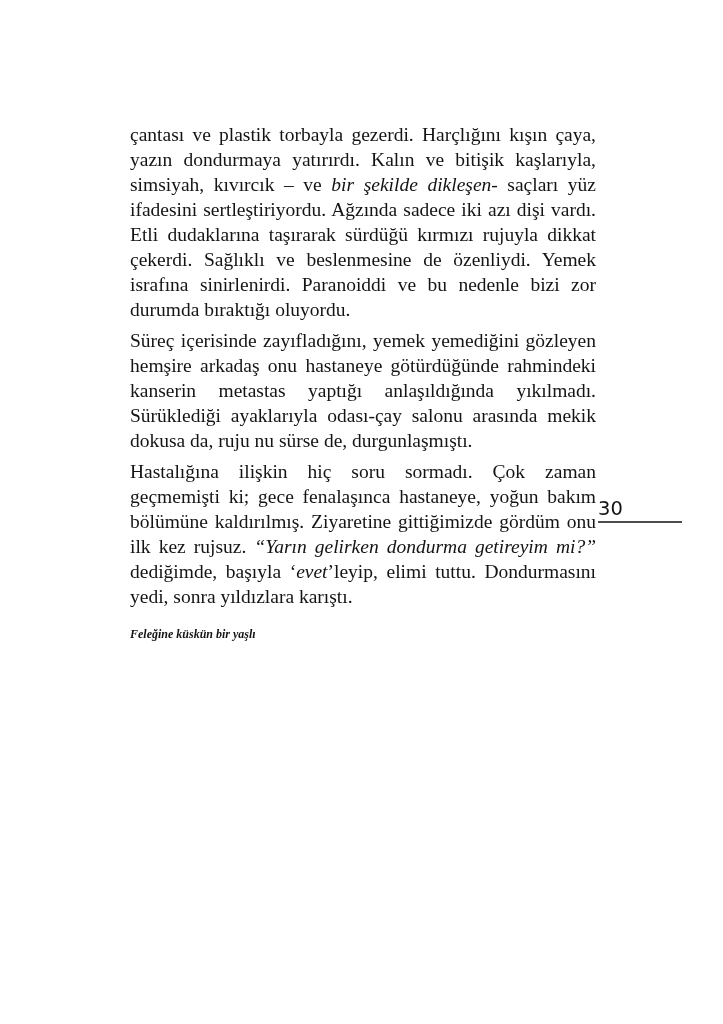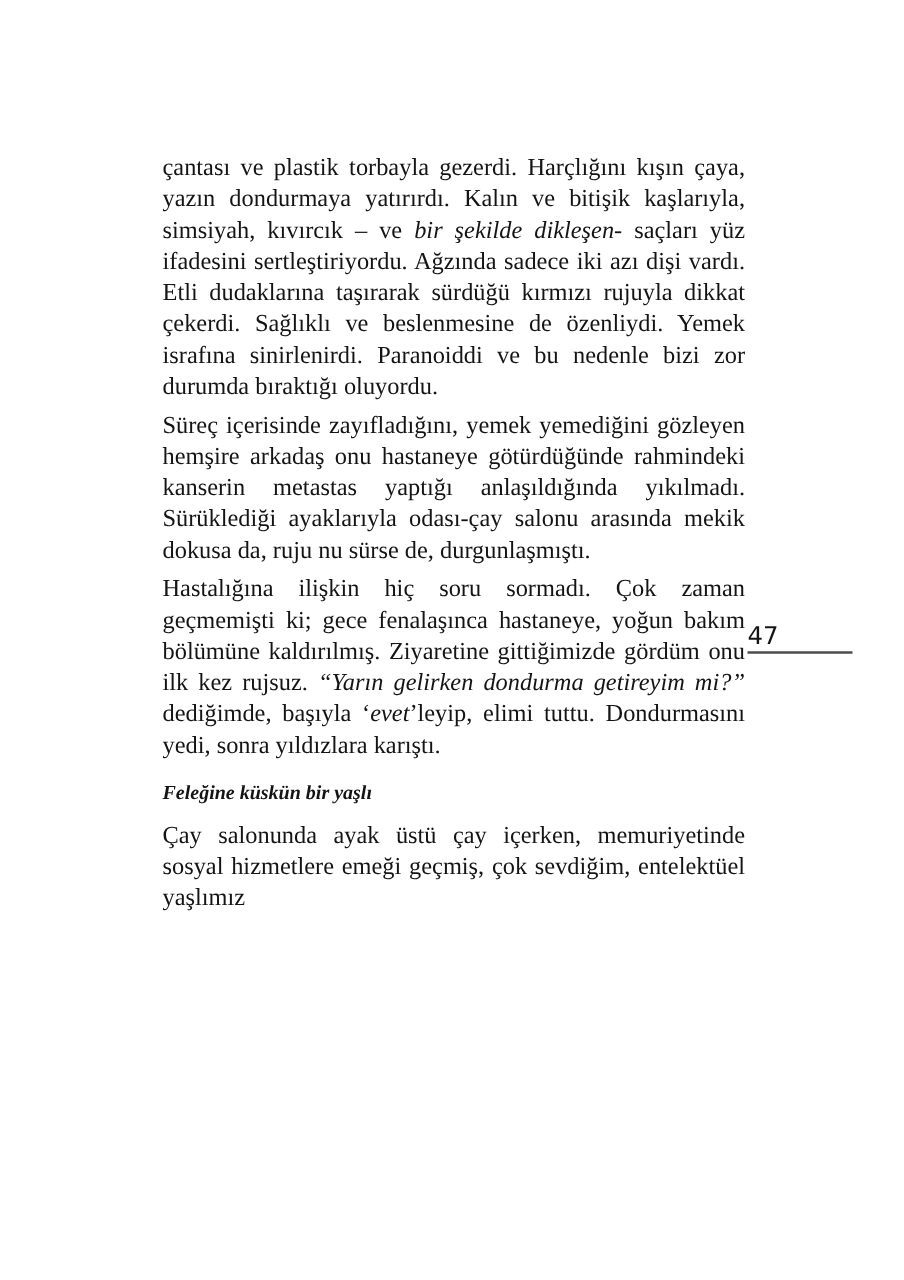--- a/index.html
+++ b/index.html
@@ -34,21 +34,21 @@
     margin: 0 0 6px 0;
     padding: 0;
   }
   .para.continues {
     text-align-last: justify;
   }
   .italic {
     font-style: italic;
   }
   .heading {
-    font-size: 16px;
+    font-size: 12px;
     font-weight: bold;
     font-style: italic;
     line-height: 25px;
     margin: 13px 0 9px 0;
     padding: 0;
     text-align: left;
   }
   .page-number-block {
     position: absolute;
     left: 598px;
@@ -70,21 +70,20 @@
   <div class="text-block">
 
     <p class="para"><span>çantası ve plastik torbayla gezerdi. Harçlığını kışın çaya, yazın dondurmaya yatırırdı. Kalın ve bitişik kaşlarıyla, simsiyah, kıvırcık – ve </span><span class="italic">bir şekilde dikleşen</span><span>- saçları yüz ifadesini sertleştiriyordu. Ağzında sadece iki azı dişi vardı. Etli dudaklarına taşırarak sürdüğü kırmızı rujuyla dikkat çekerdi. Sağlıklı ve beslenmesine de özenliydi. Yemek israfına sinirlenirdi. Paranoiddi ve bu nedenle bizi zor durumda bıraktığı oluyordu.</span></p>
 
     <p class="para"><span>Süreç içerisinde zayıfladığını, yemek yemediğini gözleyen hemşire arkadaş onu hastaneye götürdüğünde rahmindeki kanserin metastas yaptığı anlaşıldığında yıkılmadı. Sürüklediği ayaklarıyla odası-çay salonu arasında mekik dokusa da, ruju nu sürse de, durgunlaşmıştı.</span></p>
 
     <p class="para"><span>Hastalığına ilişkin hiç soru sormadı. Çok zaman geçmemişti ki; gece fenalaşınca hastaneye, yoğun bakım bölümüne kaldırılmış. Ziyaretine gittiğimizde gördüm onu ilk kez rujsuz. </span><span class="italic">“Yarın gelirken dondurma getireyim mi?”</span><span> dediğimde, başıyla ‘</span><span class="italic">evet</span><span>’leyip, elimi tuttu. Dondurmasını yedi, sonra yıldızlara karıştı.</span></p>
 
     <h2 class="heading">Feleğine küskün bir yaşlı</h2>
 
-    <p class="para continues"><span>Çay salonunda ayak üstü çay içerken, memuriyetinde sosyal hizmetlere emeği geçmiş, çok sevdiğim, entelektüel yaşlımız</span></p>
 
   </div>
 
   <div class="page-number-block">
-    <span>47</span>
+    <span>30</span>
   </div>
 
 </div>
 
 </body></html>

